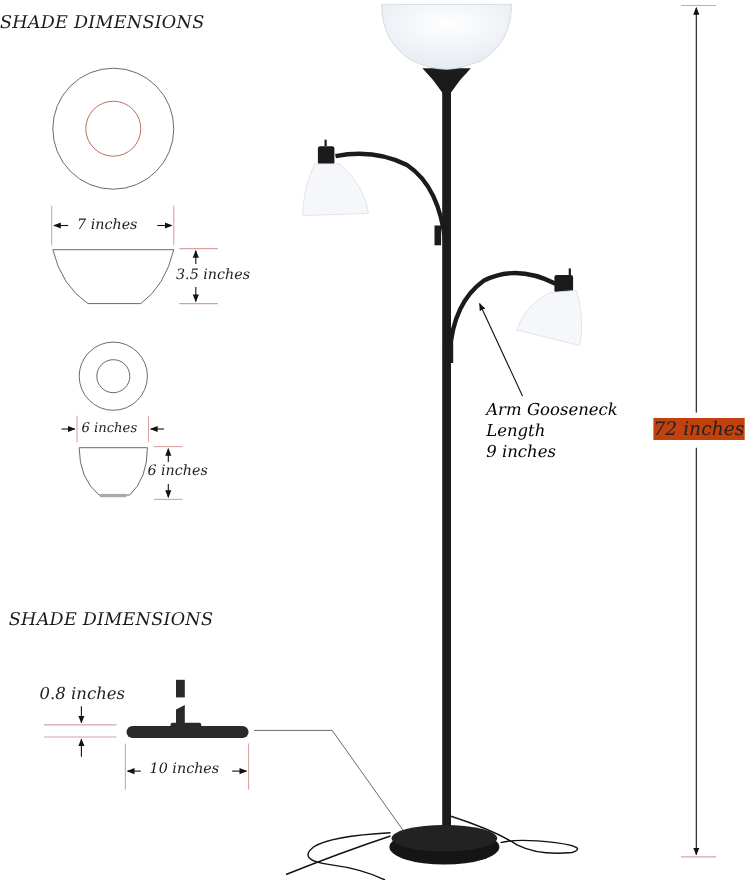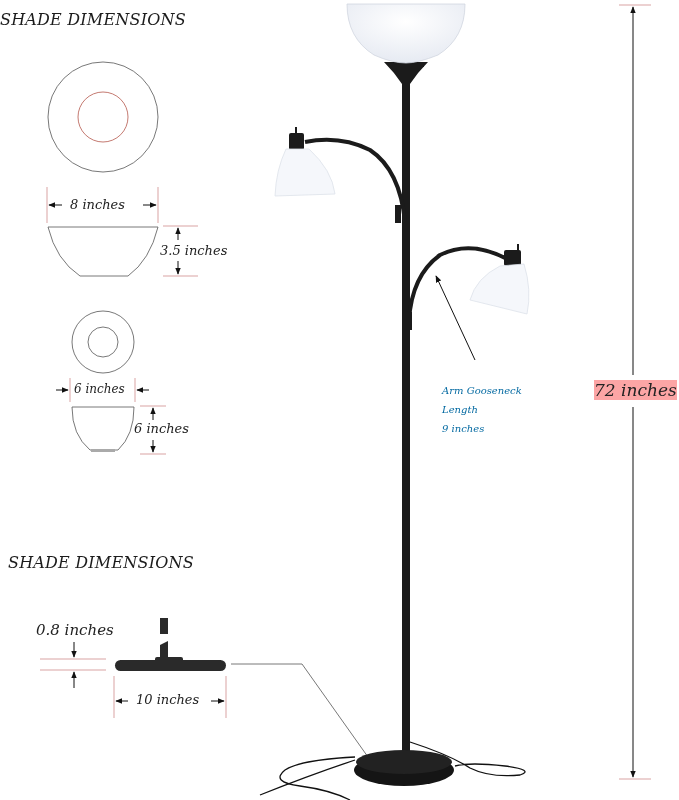--- a/index.html
+++ b/index.html
@@ -1,21 +1,21 @@
 <!DOCTYPE html>
 <html><head>
 <meta charset="utf-8">
 <style>
   html, body { margin:0; padding:0; background:#ffffff; }
   body { width:679px; height:800px; position:relative; overflow:hidden; font-family:"DejaVu Serif","Liberation Serif",serif; color:#1a1a1a; }
   .abs { position:absolute;font-style:italic; }
   .heading { font-size:16px; letter-spacing:0.2px; color:#1c1c1c; white-space:nowrap; }
   .label { font-size:13px; color:#222; white-space:nowrap; }
   .label-lg { font-size:17px; color:#222; white-space:nowrap; }
-  .callout { font-size:10px; line-height:19px; color:#0369a1;margin-top:18px; }
+  .callout { font-size:15px; line-height:19px; color:#000000; }
   svg { position:absolute; left:0; top:0; }
 </style>
 </head>
 <body>
 
 <svg width="679" height="800" viewBox="0 0 679 800">
   <defs>
     <marker id="arr" viewBox="0 0 10 10" refX="9" refY="5" markerWidth="7" markerHeight="7" orient="auto-start-reverse">
       <path d="M0,1 L10,5 L0,9 z" fill="#111"></path>
     </marker>
@@ -123,29 +123,29 @@
   <g>
     <line x1="619" y1="5" x2="651" y2="5" stroke="#d9a3a3" stroke-width="1"></line>
     <line x1="619" y1="779" x2="651" y2="779" stroke="#d9a3a3" stroke-width="1"></line>
     <line x1="633" y1="375" x2="633" y2="7" stroke="#111" stroke-width="1" marker-end="url(#arr)"></line>
     <line x1="633" y1="407" x2="633" y2="777" stroke="#111" stroke-width="1" marker-end="url(#arr)"></line>
   </g>
 </svg>
 
 <div class="abs heading" style="left:0px; top:10px;">SHADE DIMENSIONS</div>
 
-<div class="abs label" style="left:70px; top:197px;">8 inches</div>
+<div class="abs label" style="left:70px; top:197px;">7 inches</div>
 <div class="abs label" style="left:160px; top:243px;">3.5 inches</div>
 
 <div class="abs label" style="left:74px; top:382px; font-size:12px;">6 inches</div>
 <div class="abs label" style="left:134px; top:421px;">6 inches</div>
 
 <div class="abs heading" style="left:8px; top:553px;">SHADE DIMENSIONS</div>
 <div class="abs label" style="left:36px; top:621px; font-size:15px;">0.8 inches</div>
 <div class="abs label" style="left:136px; top:692px;text-align:center;">10 inches</div>
 
 <div class="abs callout" style="left:442px; top:363px;">
   <div>Arm Gooseneck</div>
   <div>Length</div>
   <div>9 inches</div>
 </div>
 
-<div class="abs label-lg" style="left:594px; top:380px; background:#fca5a5;">72 inches</div>
+<div class="abs label-lg" style="left:594px; top:380px; background:#c2410c;">72 inches</div>
 
 </body></html>

